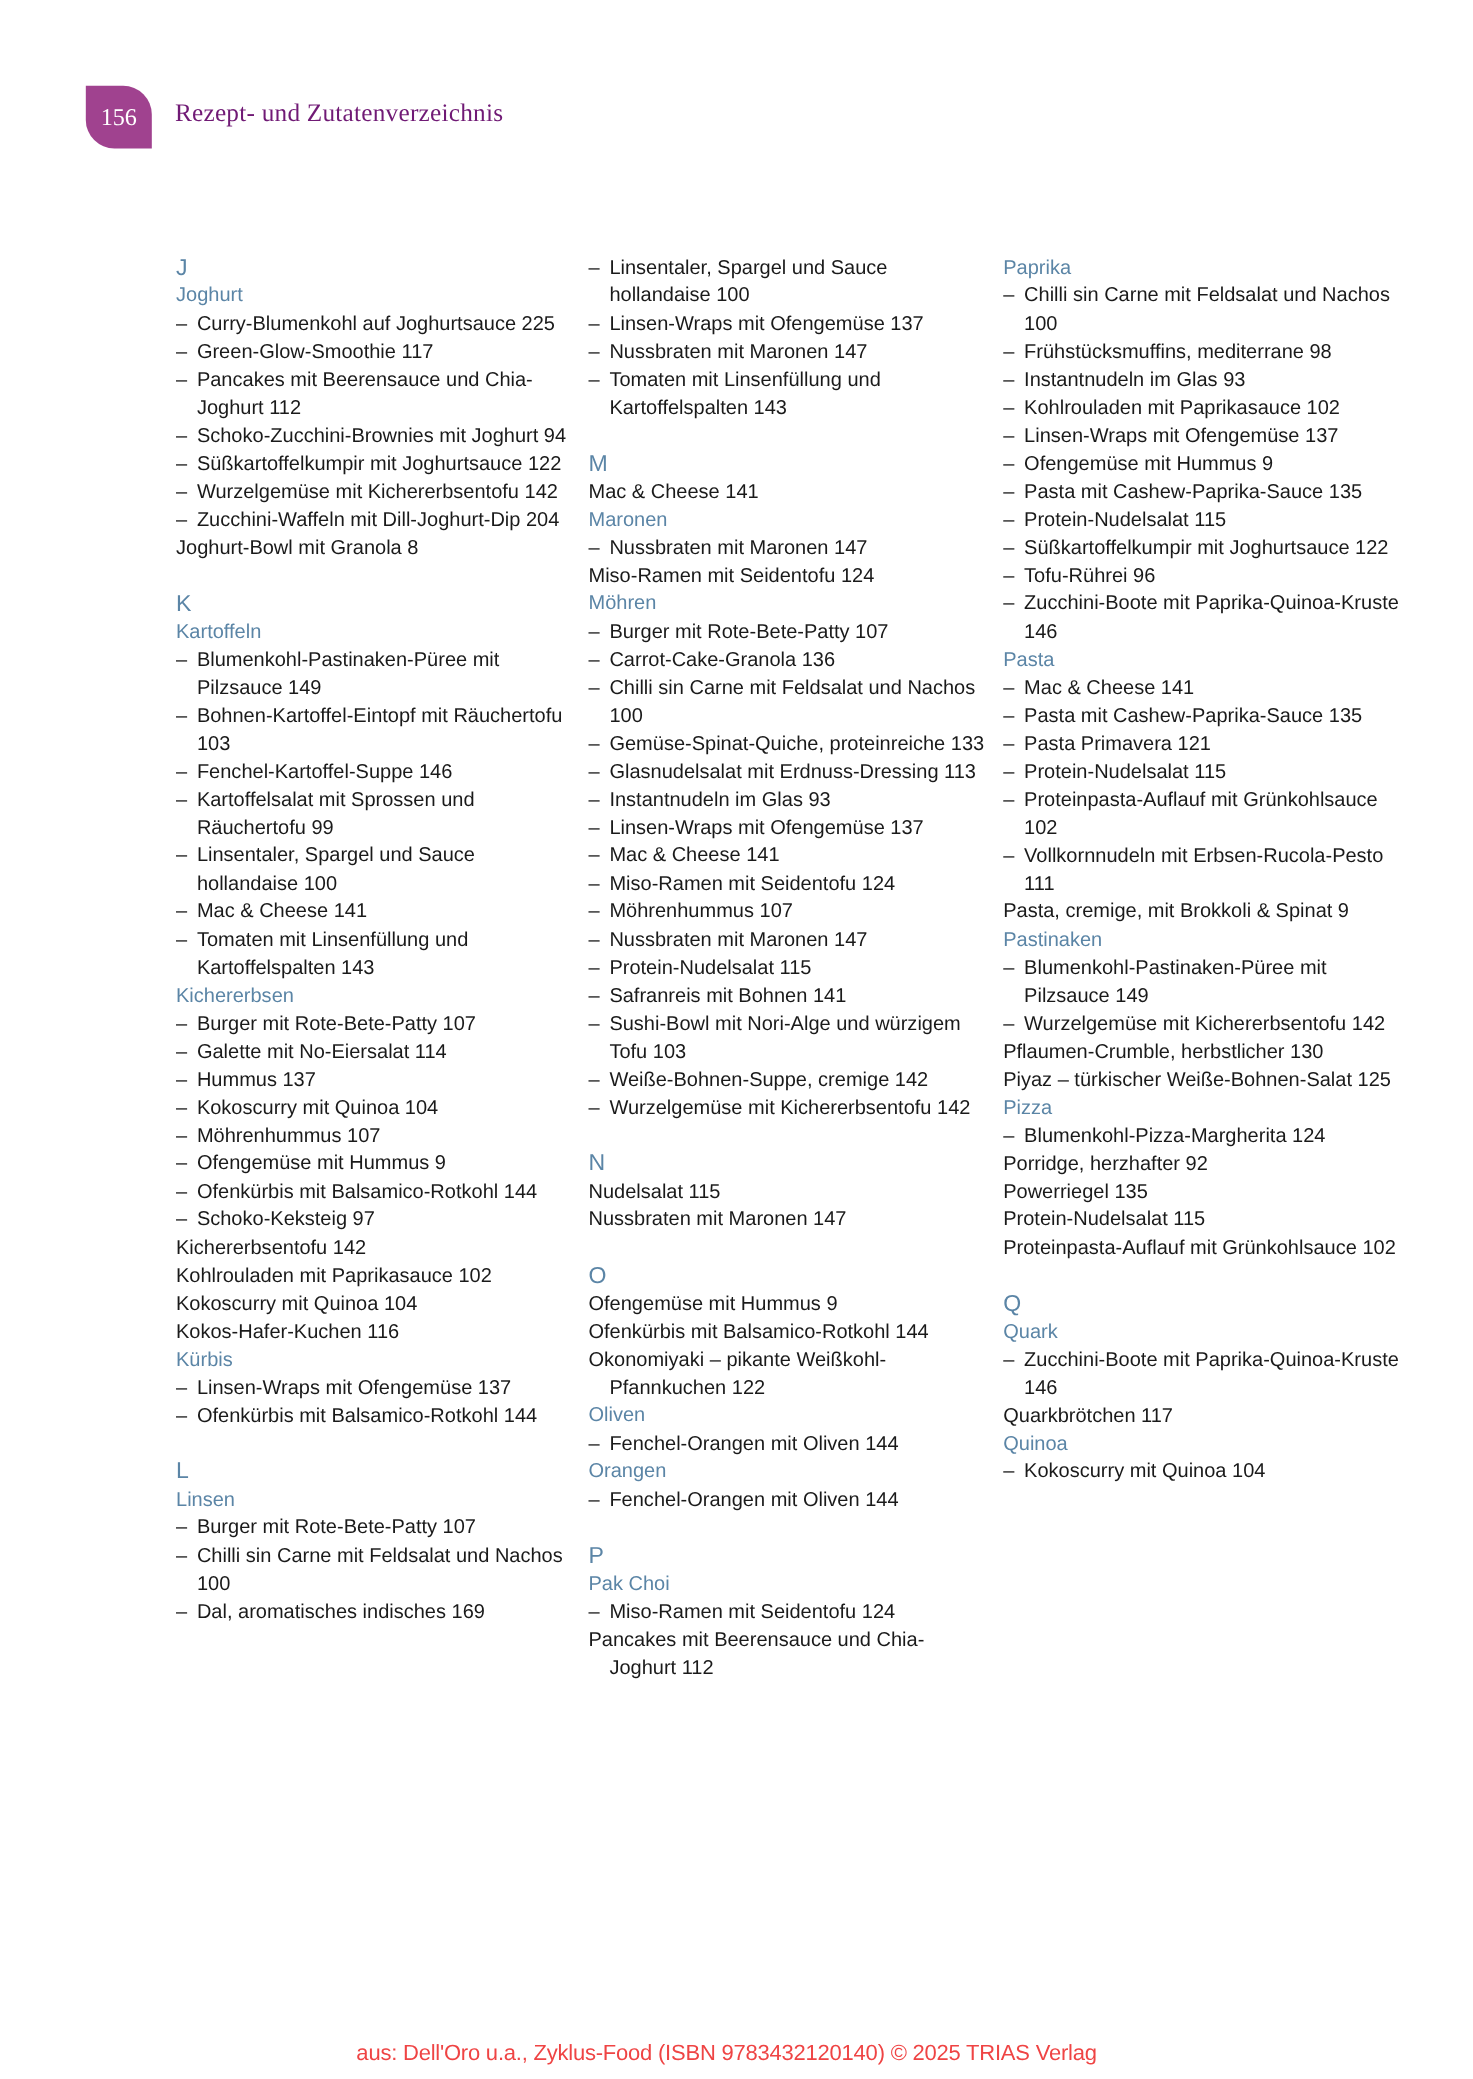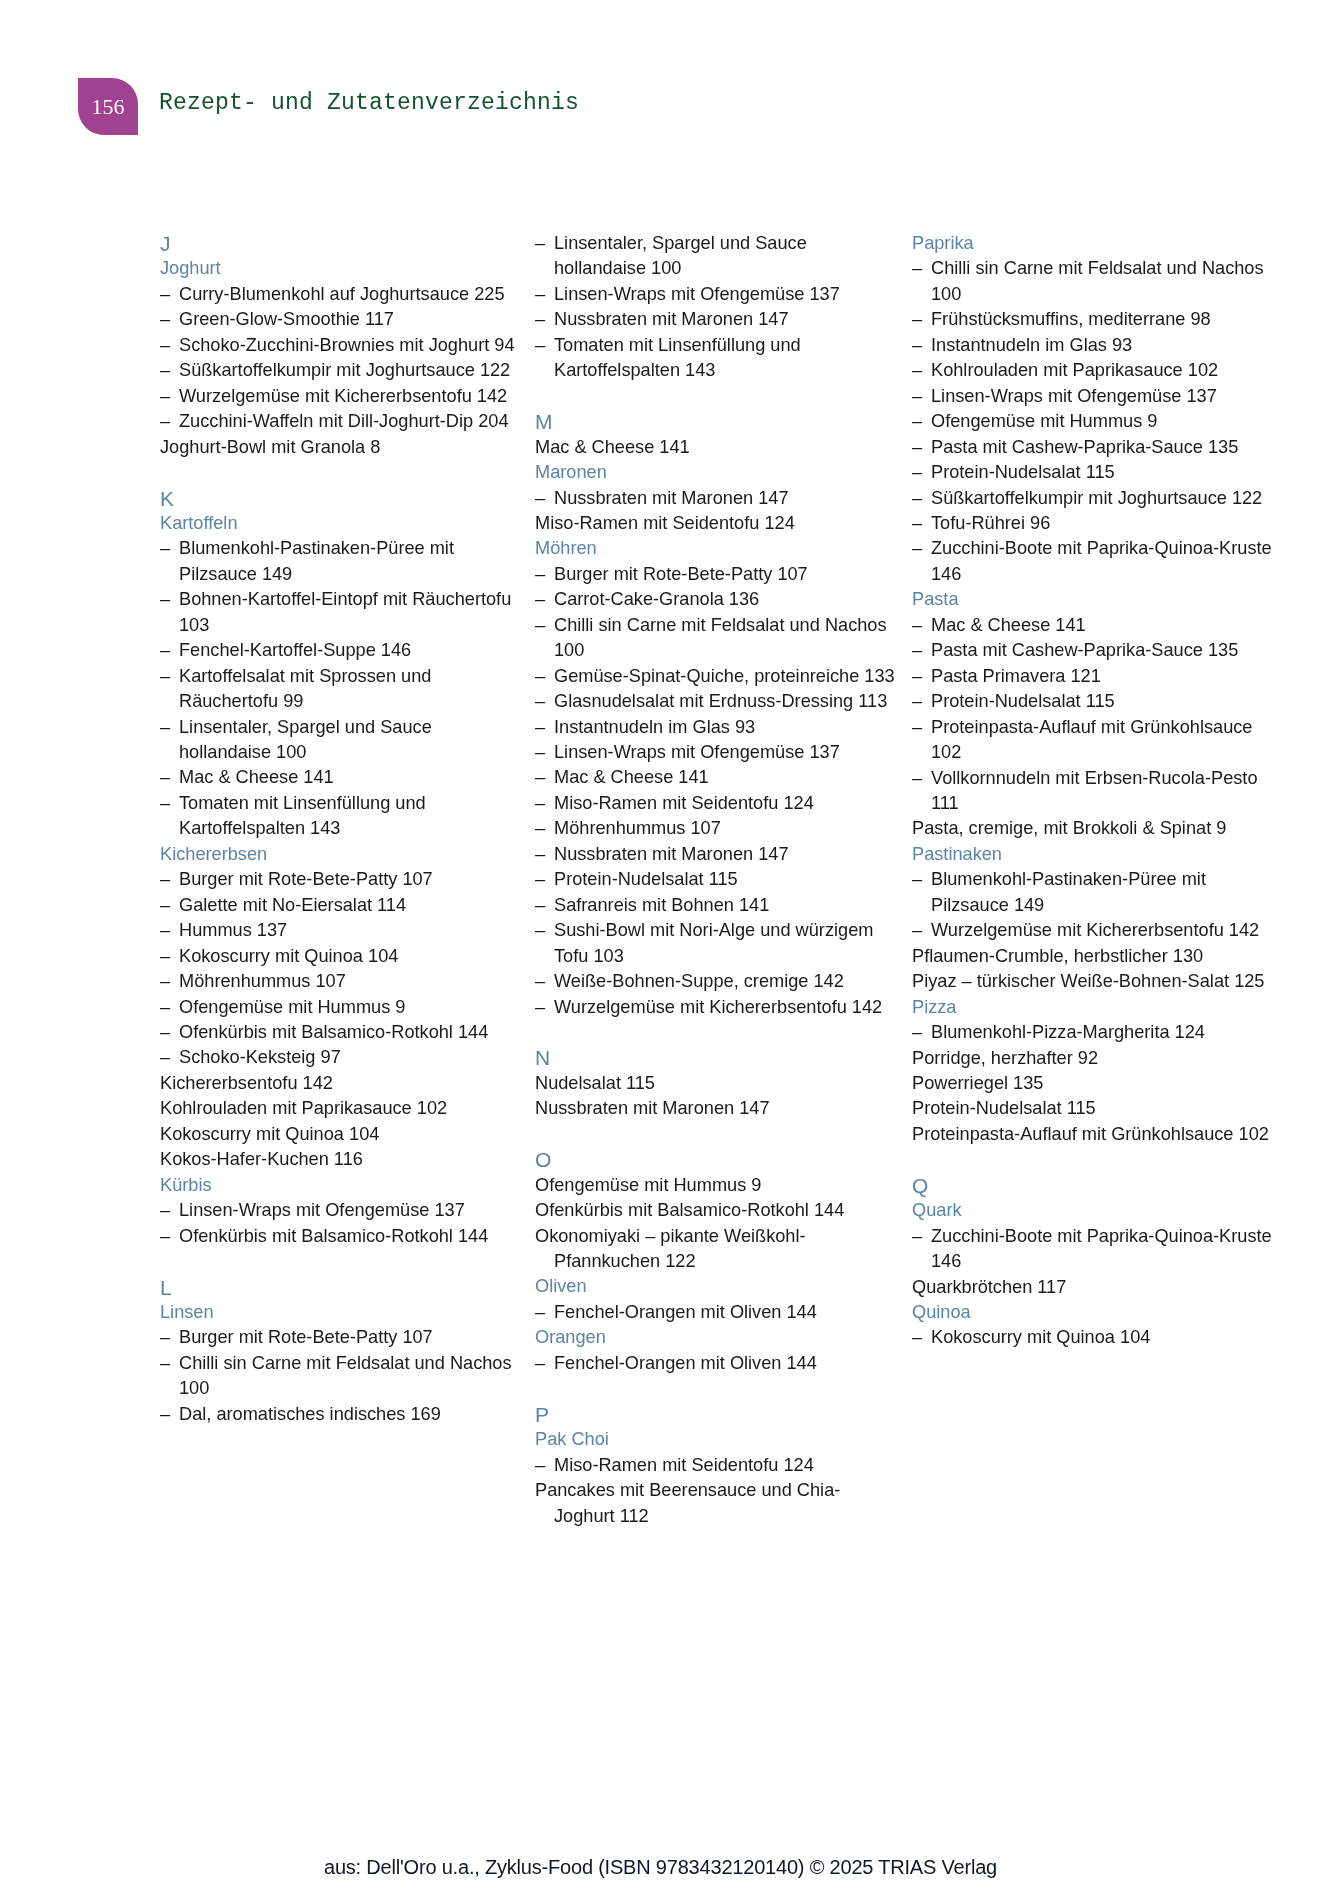--- a/index.html
+++ b/index.html
@@ -10,56 +10,57 @@
   }
   .page-badge {
     position: absolute; left: 78px; top: 78px; width: 60px; height: 57px;
     background: #a0428f;
     border-radius: 0 26px 0 26px;
     color: #fff; font-size: 22px; display: flex; align-items: center; justify-content: center;
     font-family: Liberation Serif, serif;
   }
   .running-head {
     position: absolute; left: 159px; top: 90px;
-    font-size: 23px; color: #14532d; font-family: Liberation Mono, monospace;
+    font-size: 23px; color: #701a75; font-family: Liberation Serif, serif;
     letter-spacing: 0.2px;
   }
   .col {
     position: absolute; top: 231px; width: 360px;
     font-size: 18.2px; line-height: 25.45px;
     font-family: "Liberation Sans", sans-serif;
   }
   .col1 { left: 160px; }
   .col2 { left: 535px; }
   .col3 { left: 912px; }
   .letter { color: #5b85a6; font-size: 21px; height: 25.45px; }
   .gap-letter { margin-top: 25.45px; }
   .cat { color: #5b85a6; }
   .entry { padding-left: 19px; text-indent: -19px; }
   .sub { padding-left: 19px; text-indent: -19px; position: relative; }
   .sub .dash { display: inline-block; width: 19px; text-indent: 0; }
   .footer {
     position: absolute; left: 0; right: 18px; top: 1856px; text-align: center;
-    font-size: 20px; color: #0f172a; font-family: "Liberation Sans", sans-serif;
+    font-size: 20px; color: #ef4444; font-family: "Liberation Sans", sans-serif;
     letter-spacing: -0.2px;
   }
 </style>
 </head>
 <body>
 
 <div class="page-badge">
   <span>156</span>
 </div>
 <div class="running-head">Rezept- und Zutatenverzeichnis</div>
 
 <div class="col col1">
     <div class="letter">J</div>
     <div class="cat">Joghurt</div>
     <div class="sub"><span class="dash">–</span><span>Curry-Blumenkohl auf Joghurtsauce  225</span></div>
     <div class="sub"><span class="dash">–</span><span>Green-Glow-Smoothie  117</span></div>
+    <div class="sub"><span class="dash">–</span><span>Pancakes mit Beerensauce und Chia-Joghurt  112</span></div>
     <div class="sub"><span class="dash">–</span><span>Schoko-Zucchini-Brownies mit Joghurt  94</span></div>
     <div class="sub"><span class="dash">–</span><span>Süßkartoffelkumpir mit Joghurtsauce  122</span></div>
     <div class="sub"><span class="dash">–</span><span>Wurzelgemüse mit Kichererbsentofu  142</span></div>
     <div class="sub"><span class="dash">–</span><span>Zucchini-Waffeln mit Dill-Joghurt-Dip  204</span></div>
     <div class="entry">Joghurt-Bowl mit Granola  8</div>
     <div class="letter gap-letter">K</div>
     <div class="cat">Kartoffeln</div>
     <div class="sub"><span class="dash">–</span><span>Blumenkohl-Pastinaken-Püree mit Pilzsauce  149</span></div>
     <div class="sub"><span class="dash">–</span><span>Bohnen-Kartoffel-Eintopf mit Räuchertofu  103</span></div>
     <div class="sub"><span class="dash">–</span><span>Fenchel-Kartoffel-Suppe  146</span></div>

